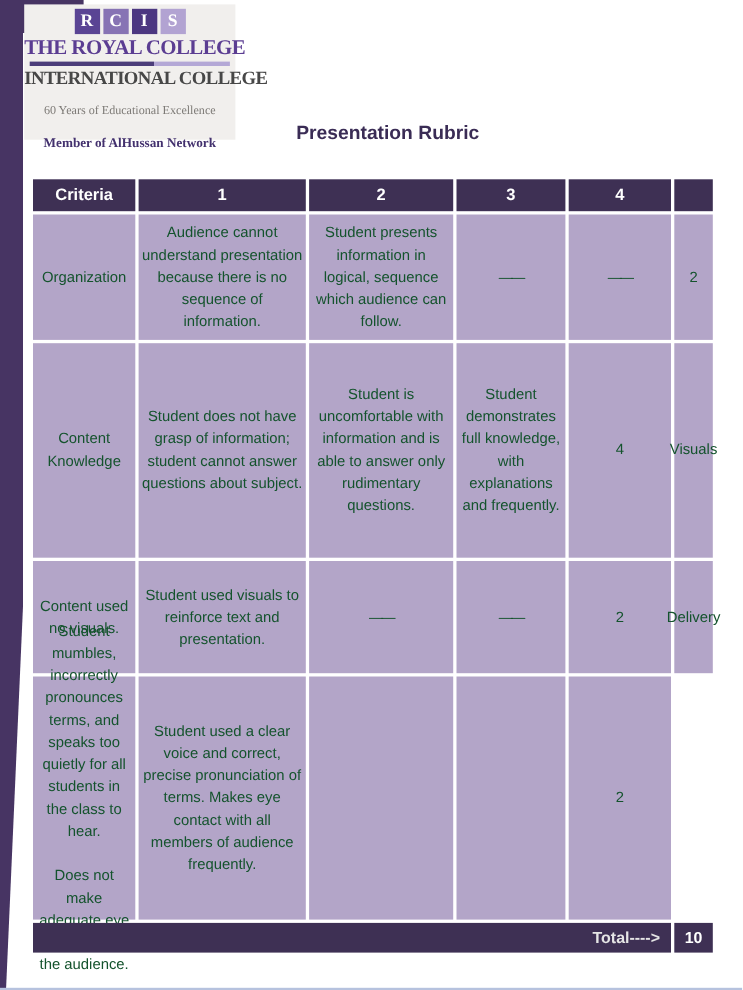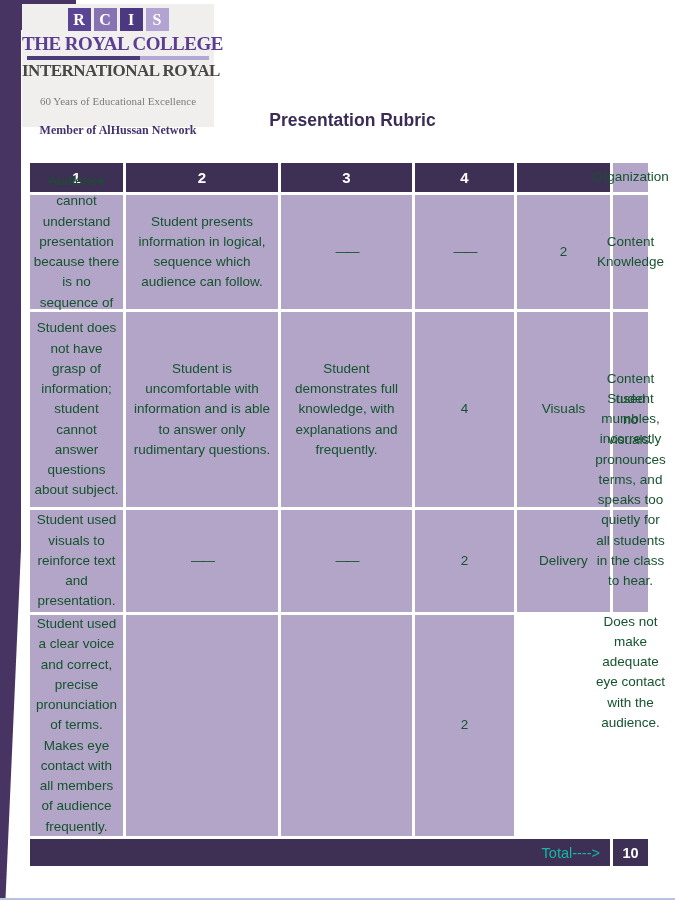--- a/index.html
+++ b/index.html
@@ -36,22 +36,22 @@
   .rubric{position:absolute;left:30px;top:163px;width:618px;display:grid;
     grid-template-columns:93px 152px 131px 99px 93px 35px;
     grid-template-rows:29px 114px 195px 102px 221px 27px;
     gap:3px;background:#ffffff;}
   .hcell{background:#3e3054;color:#ffffff;display:flex;align-items:center;justify-content:center;
     font-weight:bold;font-size:15px;}
   .cell{background:#b3a5c8;color:#14532d;display:flex;align-items:center;justify-content:center;
     text-align:center;font-size:13.5px;line-height:1.5;padding:2px 3px;box-sizing:border-box;}
   .dash-cell{letter-spacing:-2px;font-size:13px;}
   .multi-para{white-space:pre-line;}
-  .total-cell{grid-column:1/6;background:#3e3054;color:#14b8a6;display:flex;align-items:center;
-    justify-content:flex-end;padding-right:10px;font-weight:normal;font-size:14.5px;box-sizing:border-box;}
+  .total-cell{grid-column:1/6;background:#3e3054;color:#e5e5e5;display:flex;align-items:center;
+    justify-content:flex-end;padding-right:10px;font-weight:bold;font-size:14.5px;box-sizing:border-box;}
   .total-score{background:#3e3054;color:#fff;display:flex;align-items:center;justify-content:center;
     font-weight:bold;font-size:14.5px;}
 
   
   .bottom-edge{position:absolute;left:0;bottom:0;width:100%;height:2px;background:#b6c2de;}
 </style>
 </head>
 <body>
 
 <div class="page">
@@ -62,29 +62,30 @@
 
   <div class="logo-card">
     <div class="logo-boxes">
       <span class="logo-box box-r">R</span>
       <span class="logo-box box-c">C</span>
       <span class="logo-box box-i">I</span>
       <span class="logo-box box-s">S</span>
     </div>
     <div class="logo-line1">THE ROYAL COLLEGE</div>
     <div class="logo-divider"></div>
-    <div class="logo-line2">INTERNATIONAL ROYAL</div>
+    <div class="logo-line2">INTERNATIONAL COLLEGE</div>
     <div class="logo-line3">60 Years of Educational Excellence</div>
     <div class="logo-line4">Member of AlHussan Network</div>
   </div>
 
   <div class="page-title">Presentation Rubric</div>
 
   <div class="rubric">
 
+    <div class="hcell">Criteria</div>
     <div class="hcell">1</div>
     <div class="hcell">2</div>
     <div class="hcell">3</div>
     <div class="hcell">4</div>
     <div class="hcell"></div>
 
     <div class="cell">Organization</div>
     <div class="cell">Audience cannot understand presentation because there is no sequence of information.</div>
     <div class="cell">Student presents information in logical, sequence which audience can follow.</div>
     <div class="cell dash-cell">——</div>

